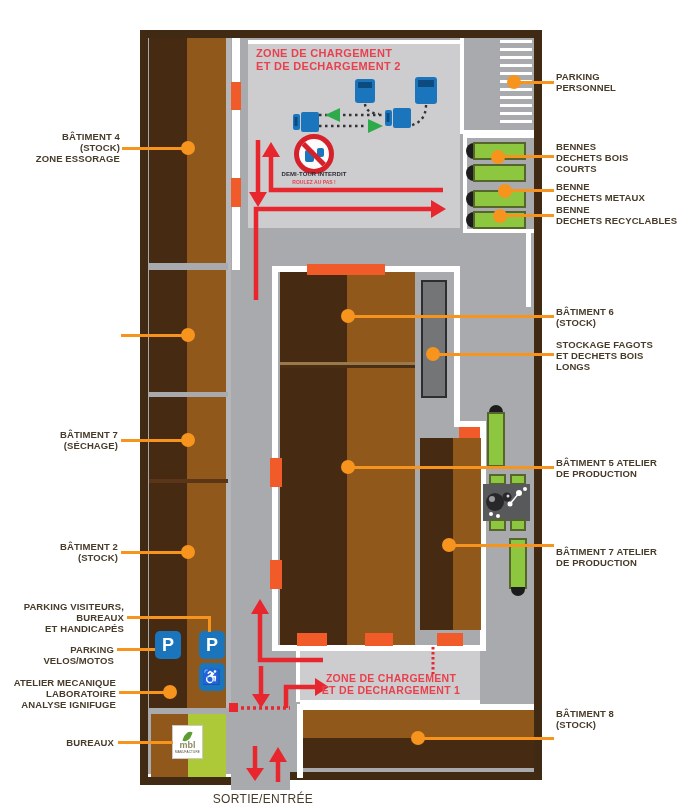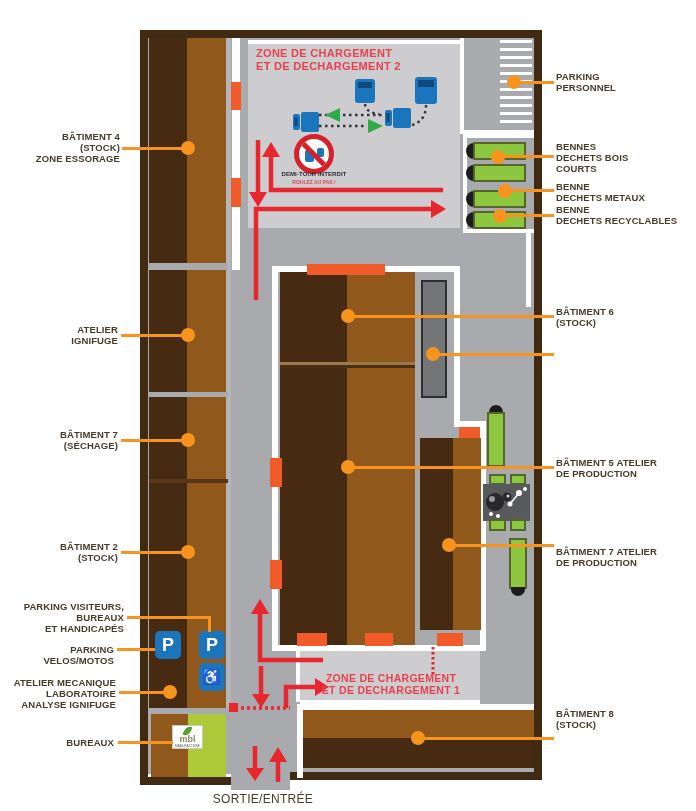--- a/index.html
+++ b/index.html
@@ -21,21 +21,21 @@
   .psign{position:absolute;width:26px;height:28px;background:var(--sign-blue);border-radius:5px;
          color:#fff;font-weight:bold;display:flex;align-items:center;justify-content:center;
          font-size:18px;z-index:5;}
   .benne{position:absolute;left:466px;width:60px;height:18px;z-index:5;}
   .benne .cap{position:absolute;left:0;top:1px;width:13px;height:16px;background:#1c1c1c;border-radius:9px 0 0 9px;}
   .benne .bbody{position:absolute;left:7px;right:0;top:0;bottom:0;background:var(--bin-green);border:2px solid #55652c;box-sizing:border-box;}
   .vbin{position:absolute;width:18px;z-index:5;}
   .vbin .vb{position:absolute;left:0;right:0;background:var(--bin-green);border:2px solid #55652c;box-sizing:border-box;}
   .vbin .vcap{position:absolute;left:2px;width:14px;height:9px;background:#1c1c1c;}
   .sgreen{position:absolute;background:var(--bin-green);border:2px solid #55652c;box-sizing:border-box;z-index:5;}
-  .mbl{position:absolute;left:172px;top:725px;width:31px;height:24px;background:#fff;border:1px solid #c9c9c9;
+  .mbl{position:absolute;left:172px;top:725px;width:31px;height:34px;background:#fff;border:1px solid #c9c9c9;
        box-sizing:border-box;display:flex;flex-direction:column;align-items:center;justify-content:center;z-index:5;}
   .mbl .leaf{width:7px;height:11px;background:#5a9e32;border-radius:80% 0 80% 0;transform:rotate(18deg);margin-bottom:-1px;}
   .mbl .mblname{font-weight:bold;font-size:9px;line-height:9px;color:#8b8b62;}
   .mbl .mblsub{font-size:3px;line-height:4px;color:#4a4a3a;letter-spacing:.2px;}
   .nturn{position:absolute;left:294px;top:134px;width:40px;height:40px;border-radius:50%;background:#fbfbfb;
          border:5px solid #d6212b;box-sizing:border-box;z-index:5;overflow:hidden;}
   .nturn .t1{position:absolute;left:6px;top:11px;width:9px;height:12px;background:var(--sign-blue);border-radius:2px;}
   .nturn .t2{position:absolute;left:18px;top:9px;width:7px;height:9px;background:var(--sign-blue);border-radius:2px;}
   .nturn .slash{position:absolute;left:-4px;top:13px;width:38px;height:5px;background:#d6212b;transform:rotate(45deg);}
   .signtxt1{position:absolute;left:276px;top:171px;width:76px;text-align:center;font-weight:bold;
@@ -237,22 +237,20 @@
       </g>
     </svg>
   </div>
 
   <div class="lbl r" style="left:10px;width:110px;top:131px;">BÂTIMENT 4
 (STOCK)
 ZONE ESSORAGE</div>
   <div class="oline" style="left:122px;top:147px;width:62px;"></div>
   <div class="odot" style="left:181px;top:141px;"></div>
 
-  <div class="lbl r" style="left:10px;width:108px;top:324px;">ATELIER
-IGNIFUGE</div>
   <div class="oline" style="left:121px;top:334px;width:63px;"></div>
   <div class="odot" style="left:181px;top:328px;"></div>
 
   <div class="lbl r" style="left:10px;width:108px;top:429px;">BÂTIMENT 7
 (SÉCHAGE)</div>
   <div class="oline" style="left:121px;top:439px;width:63px;"></div>
   <div class="odot" style="left:181px;top:433px;"></div>
 
   <div class="lbl r" style="left:10px;width:108px;top:541px;">BÂTIMENT 2
 (STOCK)</div>
@@ -296,20 +294,23 @@
   <div class="lbl" style="left:556px;width:140px;top:204px;">BENNE
 DECHETS RECYCLABLES</div>
   <div class="oline" style="left:504px;top:214px;width:50px;"></div>
   <div class="odot" style="left:493px;top:209px;"></div>
 
   <div class="lbl" style="left:556px;width:138px;top:306px;">BÂTIMENT 6
 (STOCK)</div>
   <div class="oline" style="left:352px;top:315px;width:202px;"></div>
   <div class="odot" style="left:341px;top:309px;"></div>
 
+  <div class="lbl" style="left:556px;width:138px;top:339px;">STOCKAGE FAGOTS
+ET DECHETS BOIS
+LONGS</div>
   <div class="oline" style="left:438px;top:353px;width:116px;"></div>
   <div class="odot" style="left:426px;top:347px;"></div>
 
   <div class="lbl" style="left:556px;width:138px;top:457px;">BÂTIMENT 5 ATELIER
 DE PRODUCTION</div>
   <div class="oline" style="left:352px;top:466px;width:202px;"></div>
   <div class="odot" style="left:341px;top:460px;"></div>
 
   <div class="lbl" style="left:556px;width:138px;top:534px;margin-top:12px;">BÂTIMENT 7 ATELIER
 DE PRODUCTION</div>

